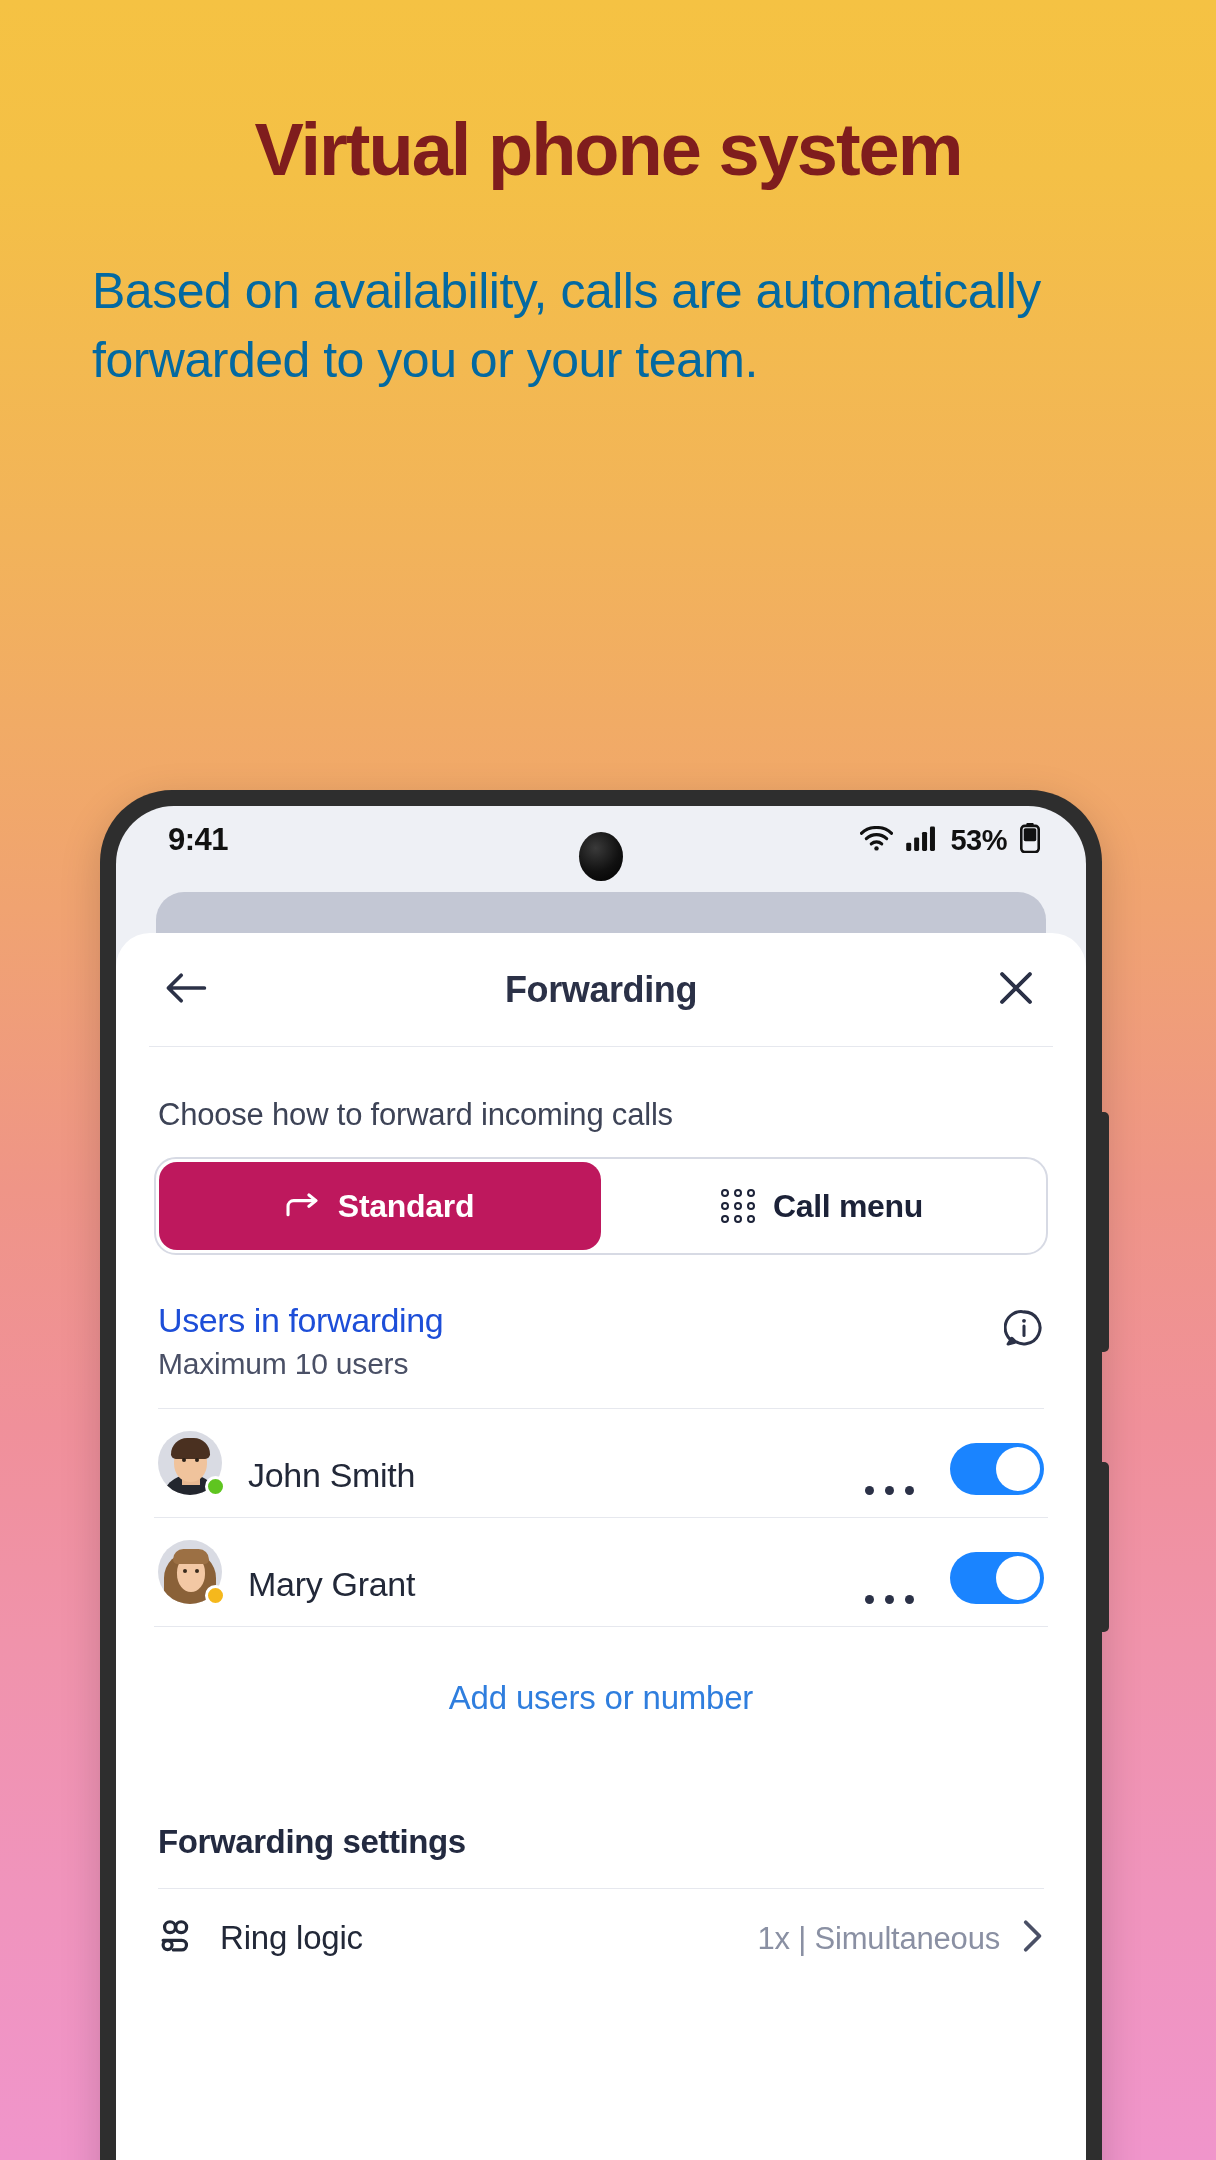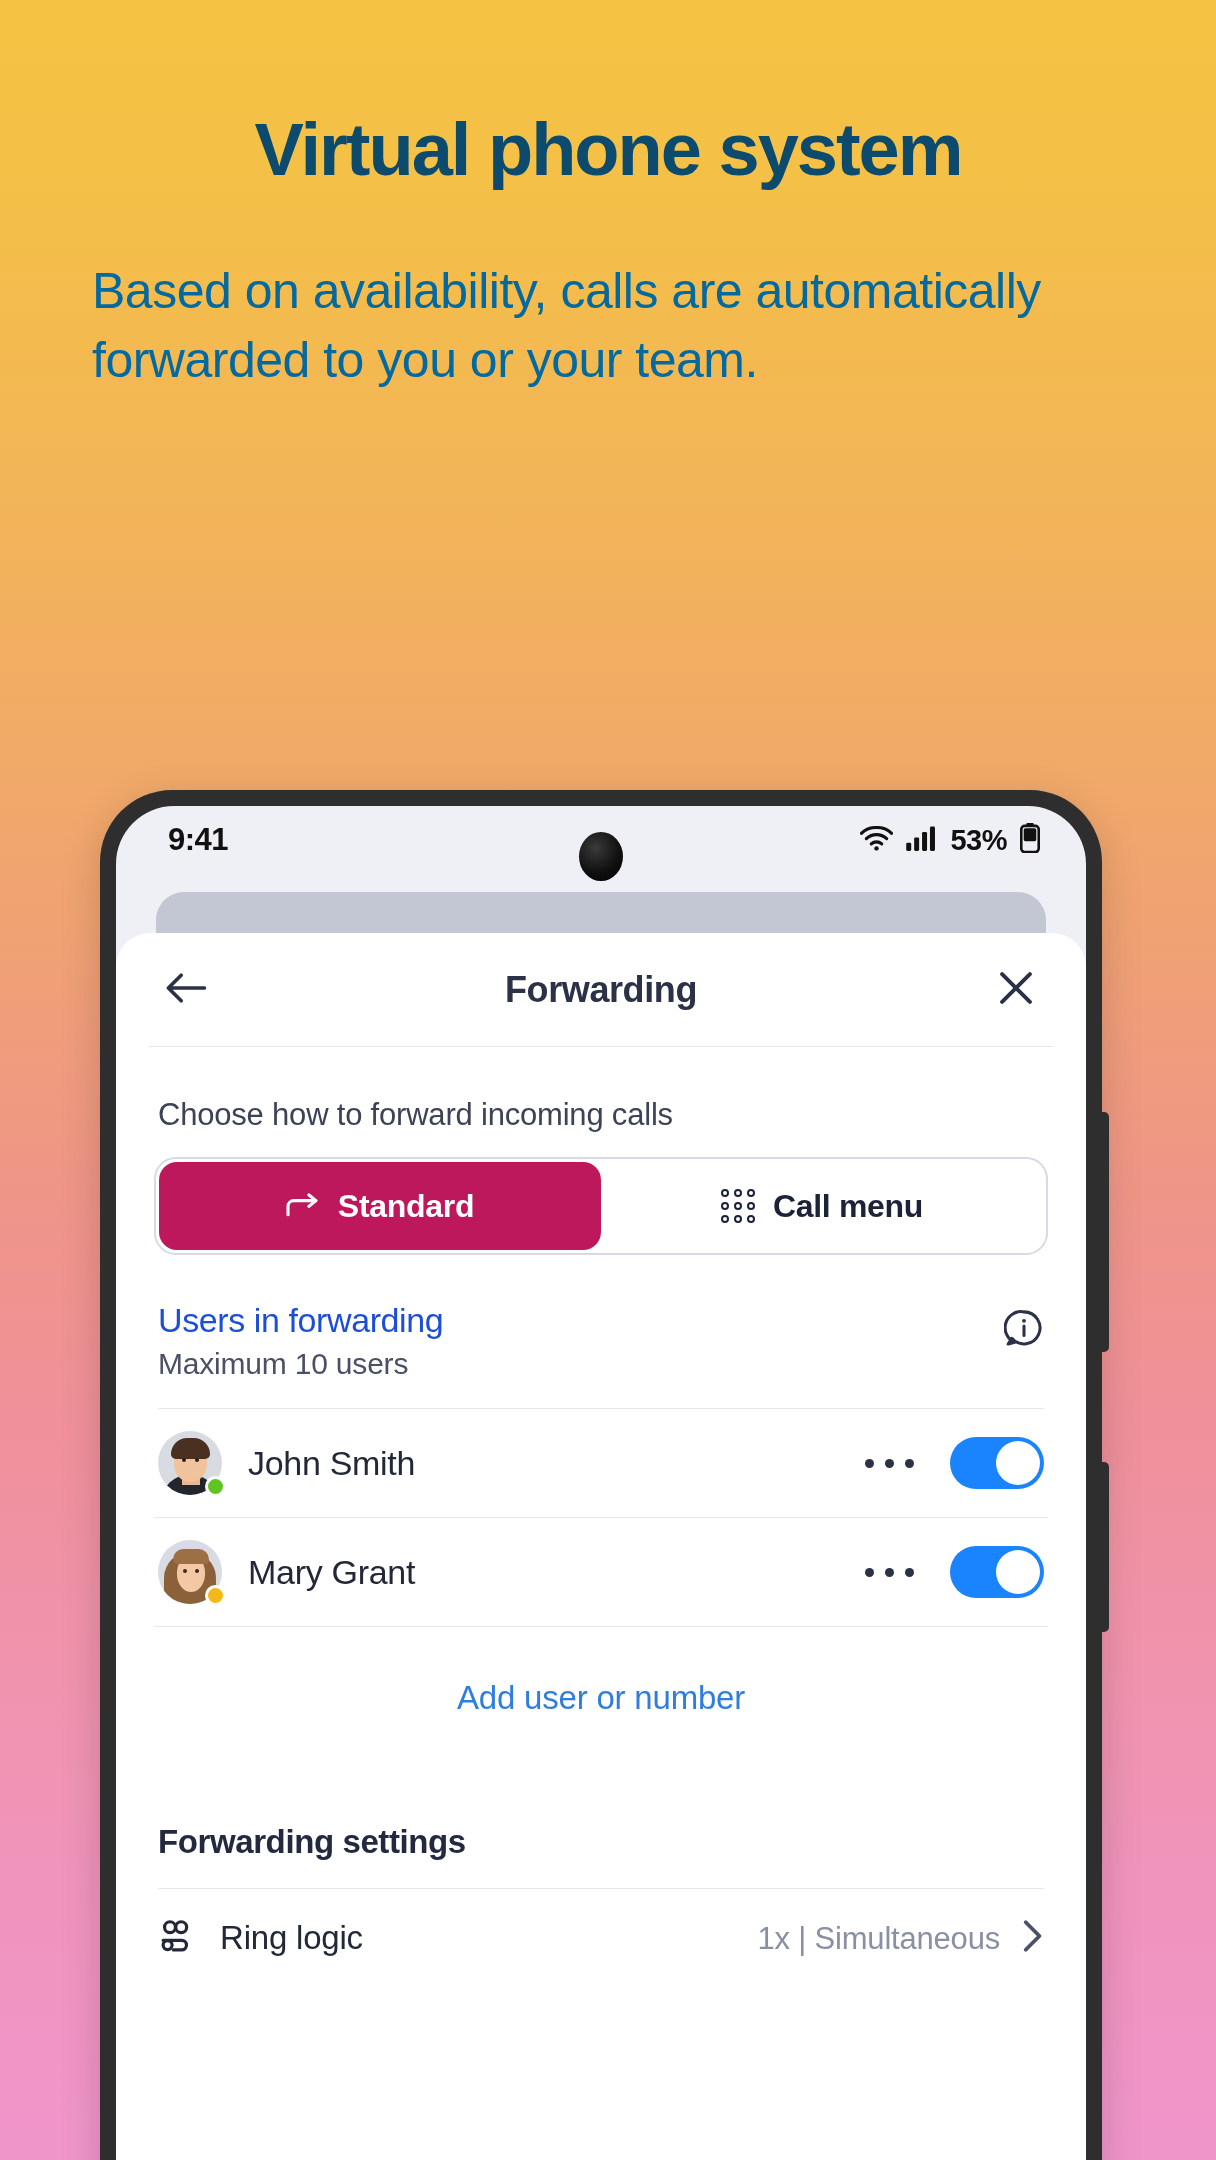--- a/index.html
+++ b/index.html
@@ -22,21 +22,21 @@
     position: relative;
   }
 
   
   .hero { position: absolute; left: 0; top: 0; width: 1216px; }
   .hero-title {
     text-align: center;
     font-size: 74px;
     font-weight: 800;
     letter-spacing: -2px;
-    color: #0c4a6e;
+    color: #7f1d1d;
     margin-top: 113px;
     line-height: 1;
     font-stretch: condensed;
   }
   .hero-sub {
     margin: 70px 0 0 92px;
     width: 1000px;
     font-size: 50px;
     font-weight: 400;
     line-height: 1.38;
@@ -196,21 +196,21 @@
     margin: 46px 4px 0 4px;
   }
   .users-title { font-size: 34px; font-weight: 400; color: #1d4ed8; letter-spacing: -0.4px; }
   .users-sub { font-size: 30px; color: #4a5066; margin-top: 7px; letter-spacing: -0.2px; }
   .info-btn { margin-top: 8px; cursor: pointer; }
 
   .divider { height: 1px; background: #e6e8ee; margin: 27px 4px 0 4px; }
 
   .user-row {
     display: flex;
-    align-items: center;
+    align-items: flex-end;
     padding: 22px 4px;
     border-bottom: 1px solid #e6e8ee;
   }
   .avatar-wrap {
     position: relative;
     width: 64px; height: 64px;
     flex: none;
   }
   .avatar {
     width: 64px; height: 64px;
@@ -451,21 +451,21 @@
           <div class="more-dots">
               <i></i>
               <i></i>
               <i></i>
             </div>
           <div class="toggle">
               <span class="knob"></span>
             </div>
         </div>
 
-        <div class="add-link">Add user or number</div>
+        <div class="add-link">Add users or number</div>
 
         <div class="fwd-title">Forwarding settings</div>
         <div class="divider"></div>
 
         <div class="setting-row">
           <span>
             <svg width="40" height="34" viewBox="0 0 25 21" fill="none">
               <circle cx="7.5" cy="5" r="3.4" stroke="#222838" stroke-width="2"></circle>
               <circle cx="14.5" cy="5" r="3.4" stroke="#222838" stroke-width="2"></circle>
               <path d="M3.2 13.2h11.6a3 3 0 010 6H9.6" stroke="#222838" stroke-width="2" stroke-linecap="round"></path>

